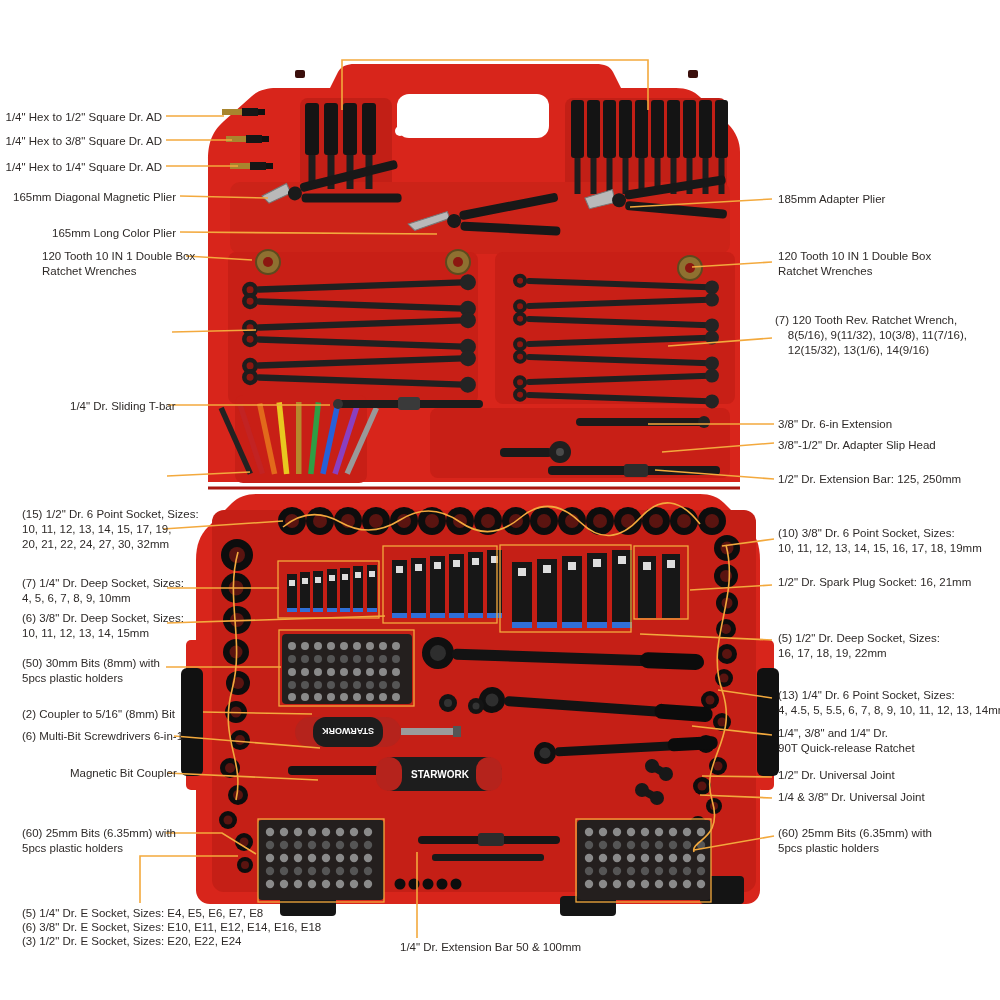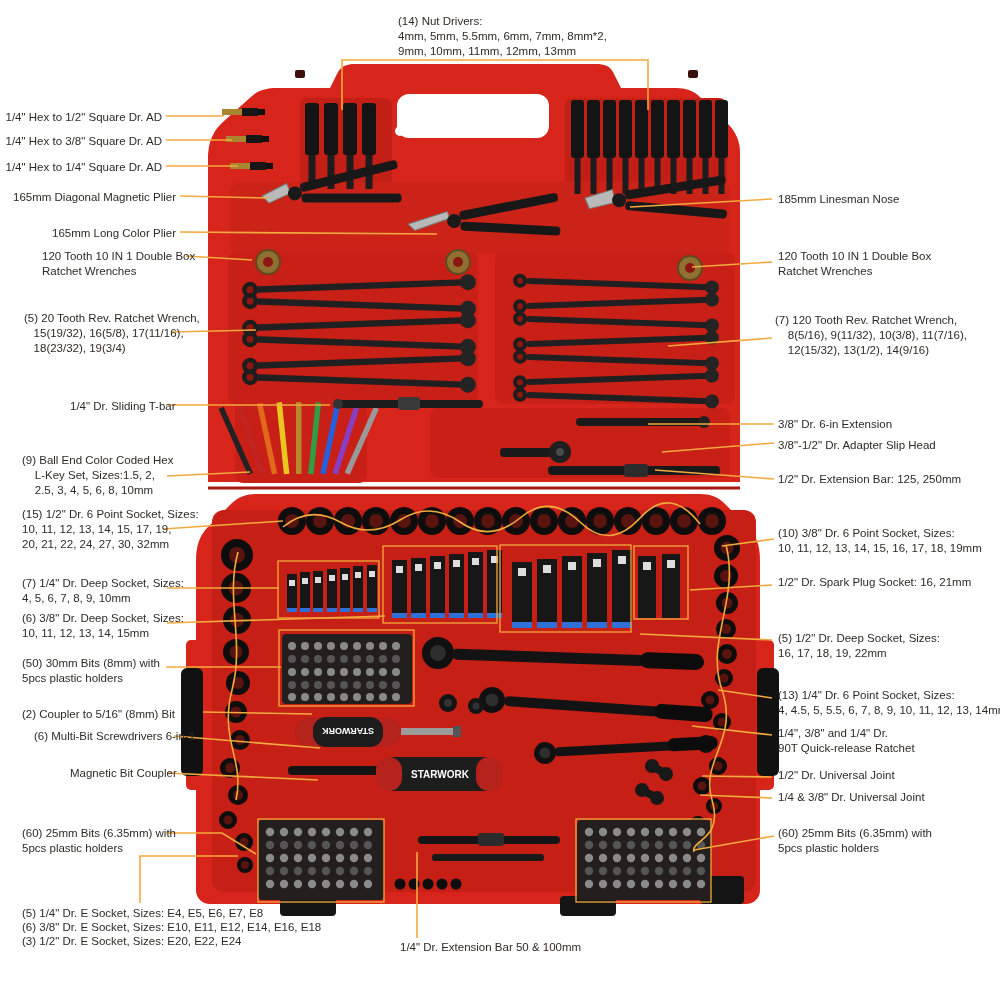--- a/index.html
+++ b/index.html
@@ -698,62 +698,53 @@
   <rect x="634" y="546" width="54" height="73" stroke-width="1.3"></rect>
   <rect x="279" y="630" width="135" height="76" stroke-width="1.3"></rect>
   <rect x="258" y="819" width="126" height="83" stroke-width="1.3"></rect>
   <rect x="576" y="819" width="135" height="83" stroke-width="1.3"></rect>
 
   <path d="M283,527 Q310,505 340,522 T400,520 T460,522 T520,518 T580,522 T640,518 T700,524"></path>
   <path d="M726,545 C740,600 705,640 722,690 S700,760 712,800 S690,840 694,852"></path>
   <path d="M238,552 C225,600 245,640 232,690 S245,760 236,800"></path>
 </svg>
 
-<div class="co" style="left:398px;top:14px">(14) Nut Drivers:
-4mm, 5mm, 5.5mm, 6mm, 7mm, 8mm*2,
-9mm, 10mm, 11mm, 12mm, 13mm</div>
 
 <div class="co ra" style="right:838px;top:110px">1/4" Hex to 1/2" Square Dr. AD</div>
 <div class="co ra" style="right:838px;top:134px">1/4" Hex to 3/8" Square Dr. AD</div>
 <div class="co ra" style="right:838px;top:160px">1/4" Hex to 1/4" Square Dr. AD</div>
 <div class="co ra" style="right:824px;top:190px">165mm Diagonal Magnetic Plier</div>
 <div class="co ra" style="right:824px;top:226px">165mm Long Color Plier</div>
 <div class="co" style="left:42px;top:249px">120 Tooth 10 IN 1 Double Box
 Ratchet Wrenches</div>
-<div class="co" style="left:24px;top:311px">(5) 20 Tooth Rev. Ratchet Wrench,
-   15(19/32), 16(5/8), 17(11/16),
-   18(23/32), 19(3/4)</div>
 <div class="co" style="left:70px;top:399px">1/4" Dr. Sliding T-bar</div>
-<div class="co" style="left:22px;top:453px">(9) Ball End Color Coded Hex
-    L-Key Set, Sizes:1.5, 2,
-    2.5, 3, 4, 5, 6, 8, 10mm</div>
 <div class="co" style="left:22px;top:507px">(15) 1/2" Dr. 6 Point Socket, Sizes:
 10, 11, 12, 13, 14, 15, 17, 19,
 20, 21, 22, 24, 27, 30, 32mm</div>
 <div class="co" style="left:22px;top:576px">(7) 1/4" Dr. Deep Socket, Sizes:
 4, 5, 6, 7, 8, 9, 10mm</div>
 <div class="co" style="left:22px;top:611px">(6) 3/8" Dr. Deep Socket, Sizes:
 10, 11, 12, 13, 14, 15mm</div>
 <div class="co" style="left:22px;top:656px">(50) 30mm Bits (8mm) with
 5pcs plastic holders</div>
 <div class="co" style="left:22px;top:707px">(2) Coupler to 5/16" (8mm) Bit</div>
-<div class="co" style="left:34px;top:729px">(6) Multi-Bit Screwdrivers 6-in-1</div>
+<div class="co" style="left:22px;top:729px">(6) Multi-Bit Screwdrivers 6-in-1</div>
 <div class="co" style="left:70px;top:766px">Magnetic Bit Coupler</div>
 <div class="co" style="left:22px;top:826px">(60) 25mm Bits (6.35mm) with
 5pcs plastic holders</div>
 <div class="co" style="left:22px;top:906px">(5) 1/4" Dr. E Socket, Sizes: E4, E5, E6, E7, E8</div>
 <div class="co" style="left:22px;top:920px">(6) 3/8" Dr. E Socket, Sizes: E10, E11, E12, E14, E16, E18</div>
 <div class="co" style="left:22px;top:934px">(3) 1/2" Dr. E Socket, Sizes: E20, E22, E24</div>
 
-<div class="co" style="left:778px;top:192px">185mm Linesman Nose</div>
+<div class="co" style="left:778px;top:192px">185mm Adapter Plier</div>
 <div class="co" style="left:778px;top:249px">120 Tooth 10 IN 1 Double Box
 Ratchet Wrenches</div>
 <div class="co" style="left:775px;top:313px">(7) 120 Tooth Rev. Ratchet Wrench,
     8(5/16), 9(11/32), 10(3/8), 11(7/16),
-    12(15/32), 13(1/2), 14(9/16)</div>
+    12(15/32), 13(1/6), 14(9/16)</div>
 <div class="co" style="left:778px;top:417px">3/8" Dr. 6-in Extension</div>
 <div class="co" style="left:778px;top:438px">3/8"-1/2" Dr. Adapter Slip Head</div>
 <div class="co" style="left:778px;top:472px">1/2" Dr. Extension Bar: 125, 250mm</div>
 <div class="co" style="left:778px;top:526px">(10) 3/8" Dr. 6 Point Socket, Sizes:
 10, 11, 12, 13, 14, 15, 16, 17, 18, 19mm</div>
 <div class="co" style="left:778px;top:575px">1/2" Dr. Spark Plug Socket: 16, 21mm</div>
 <div class="co" style="left:778px;top:631px">(5) 1/2" Dr. Deep Socket, Sizes:
 16, 17, 18, 19, 22mm</div>
 <div class="co" style="left:778px;top:688px">(13) 1/4" Dr. 6 Point Socket, Sizes:
 4, 4.5, 5, 5.5, 6, 7, 8, 9, 10, 11, 12, 13, 14mm</div>

